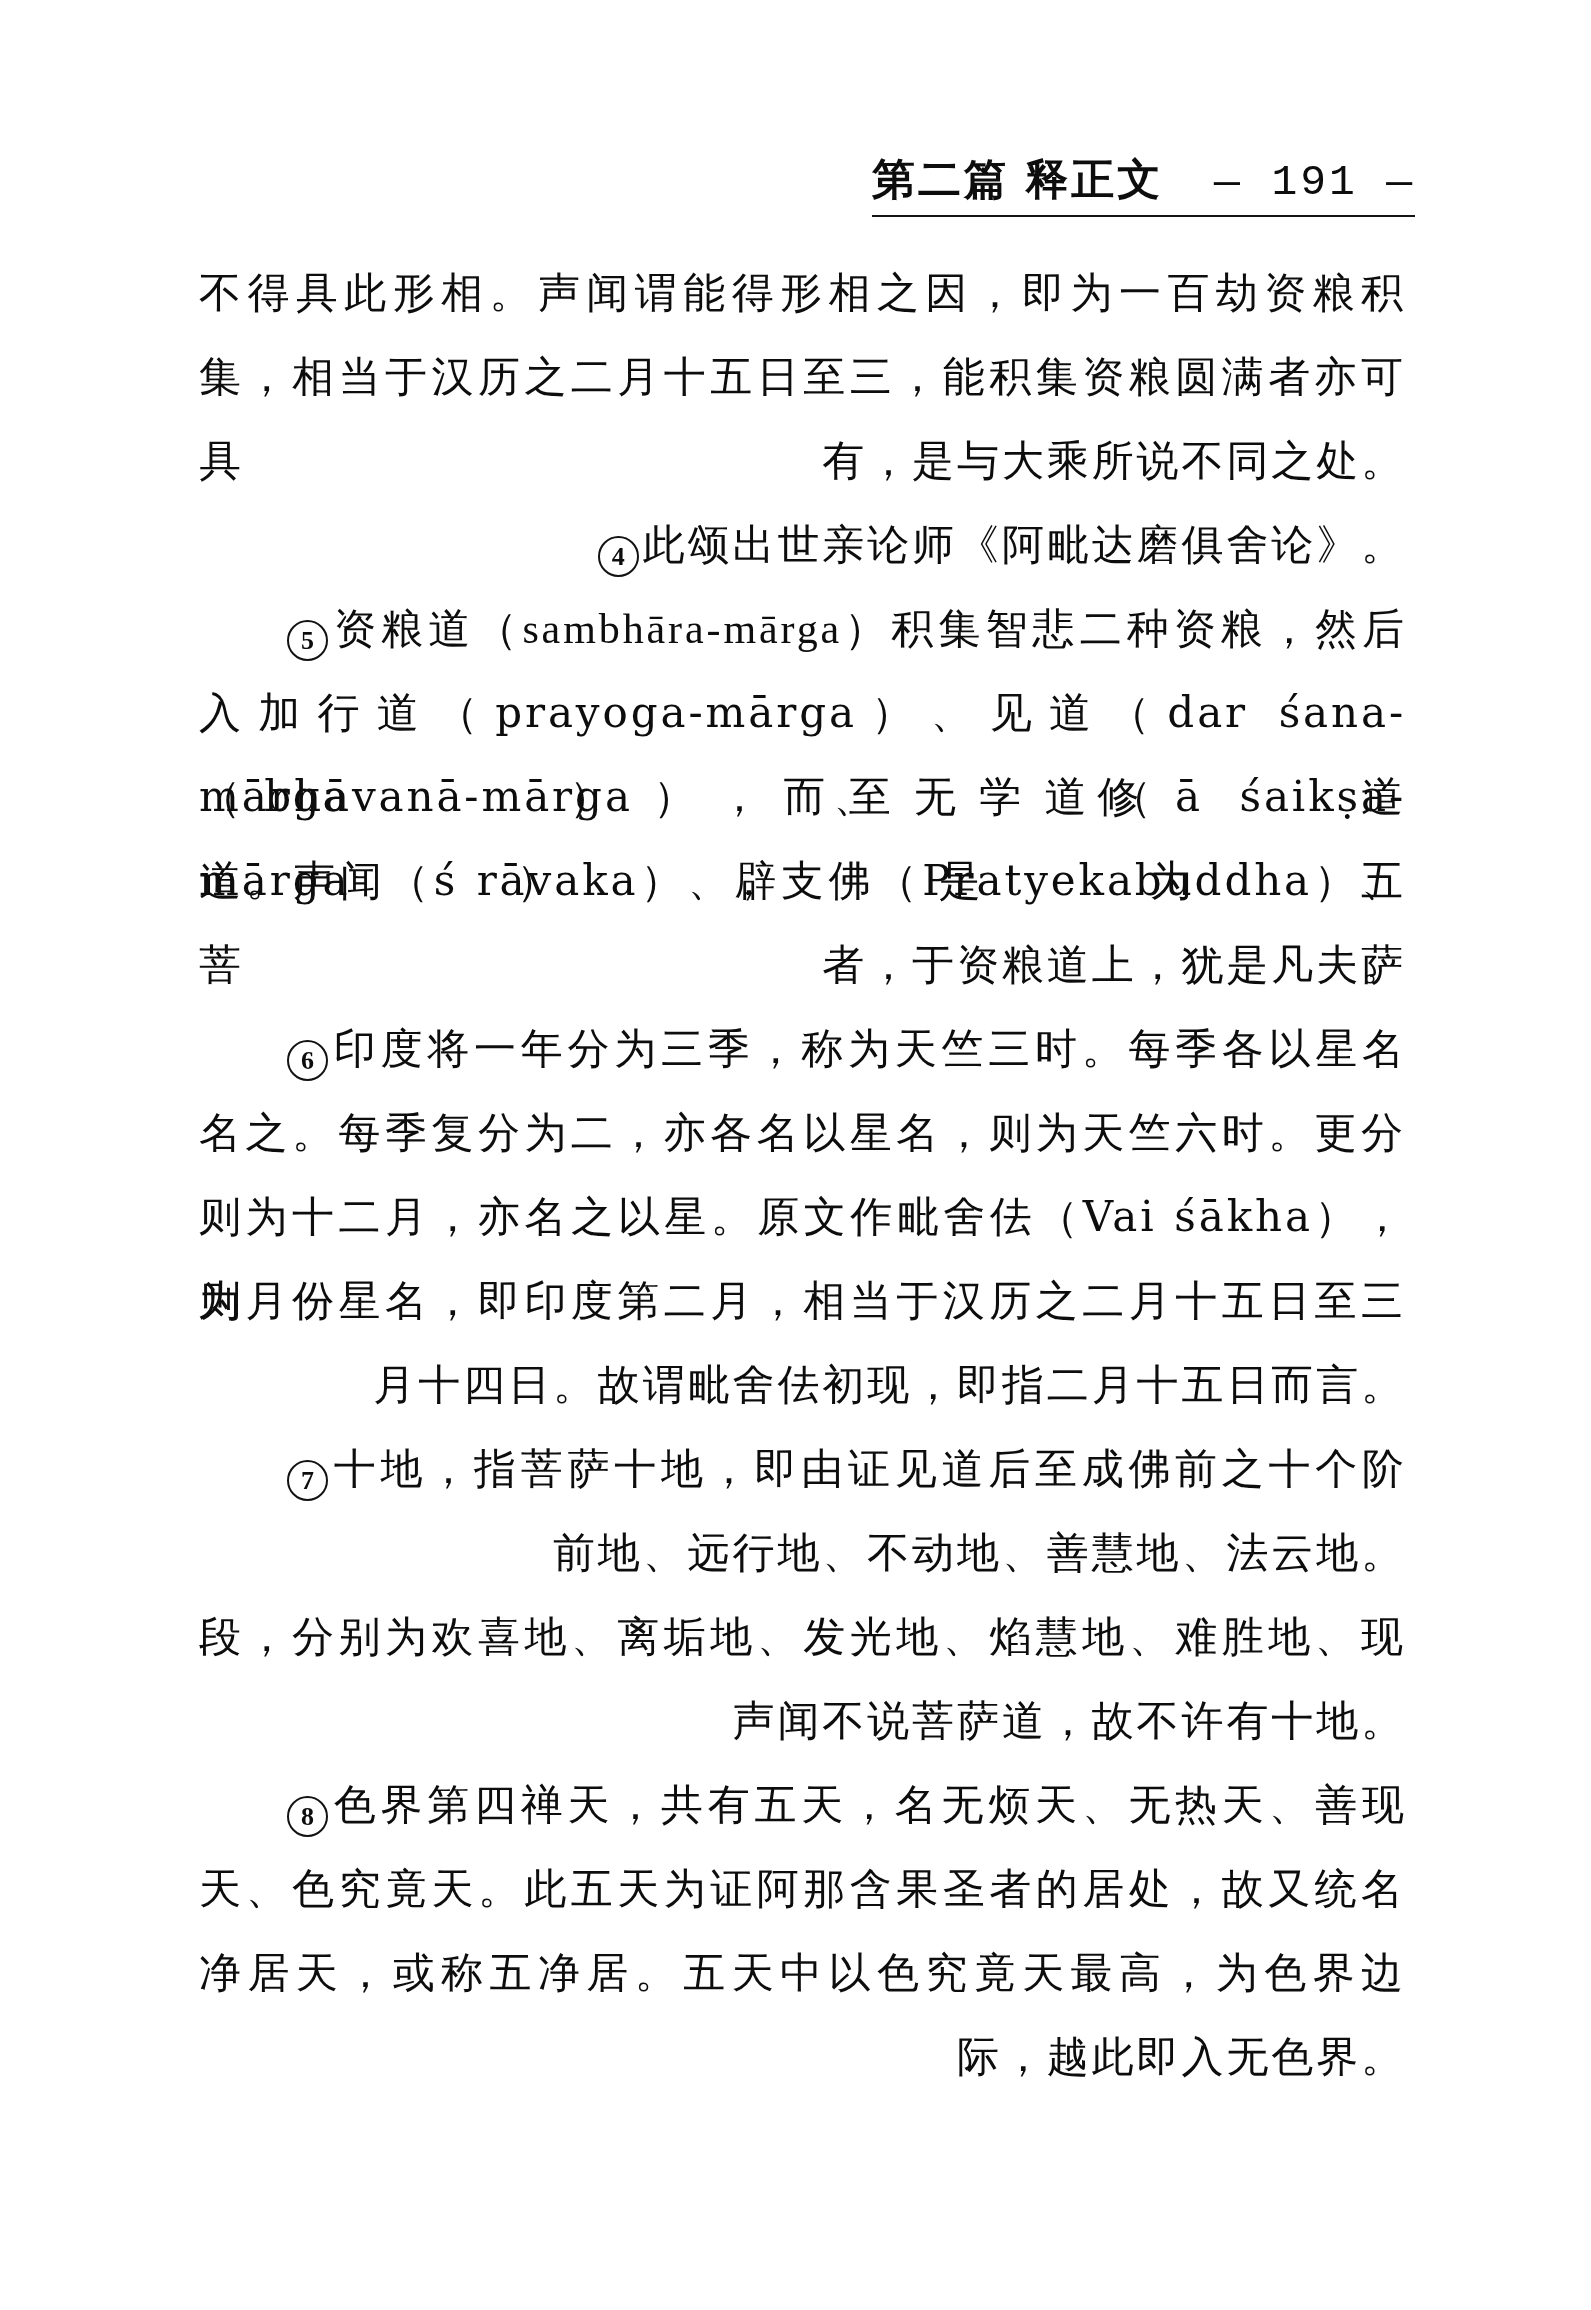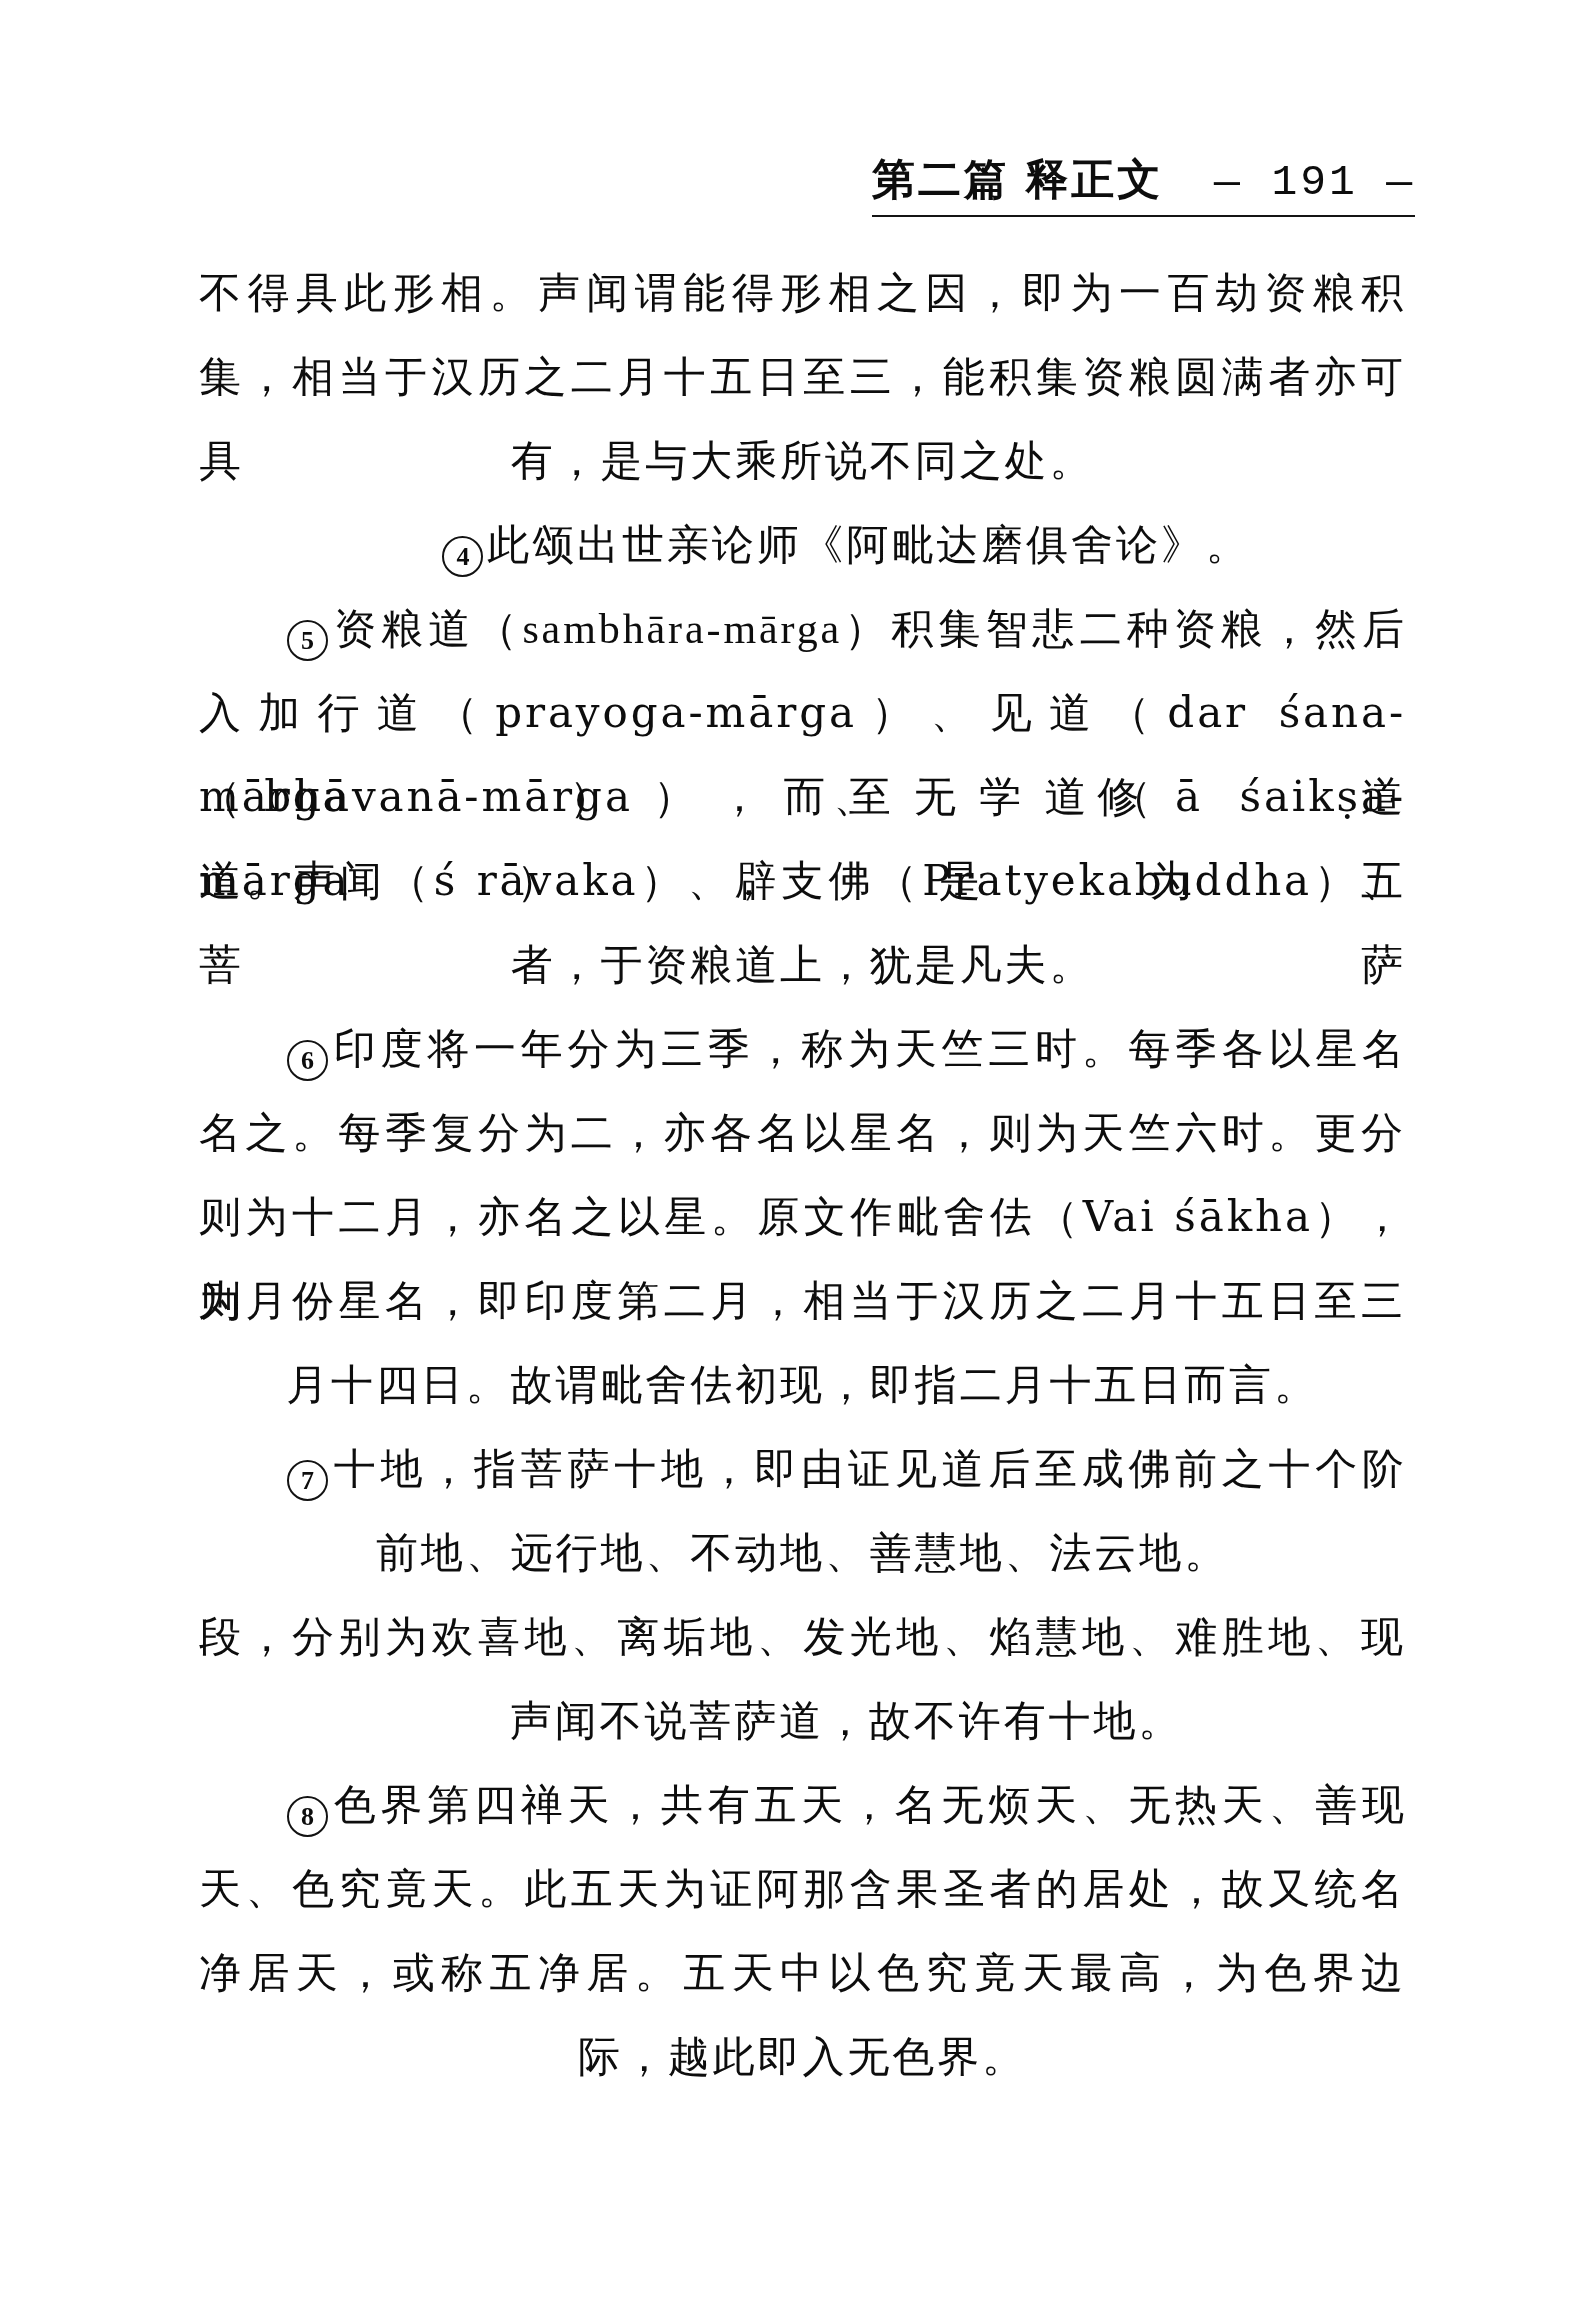--- a/index.html
+++ b/index.html
@@ -38,21 +38,21 @@
     left: 199px;
     top: 251px;
     width: 1207px;
   }
   .line {
     height: 84px;
     line-height: 84px;
     font-size: 42px;
     letter-spacing: 2.9px;
     white-space: nowrap;
-    text-align: center;
+    text-align: right;
     overflow: visible;
   }
   .line.fill {
     white-space: normal;
     text-align: justify;
     text-align-last: justify;
   }
   .line.indent {
     padding-left: 88px;
     font-family: Liberation Serif, serif;

